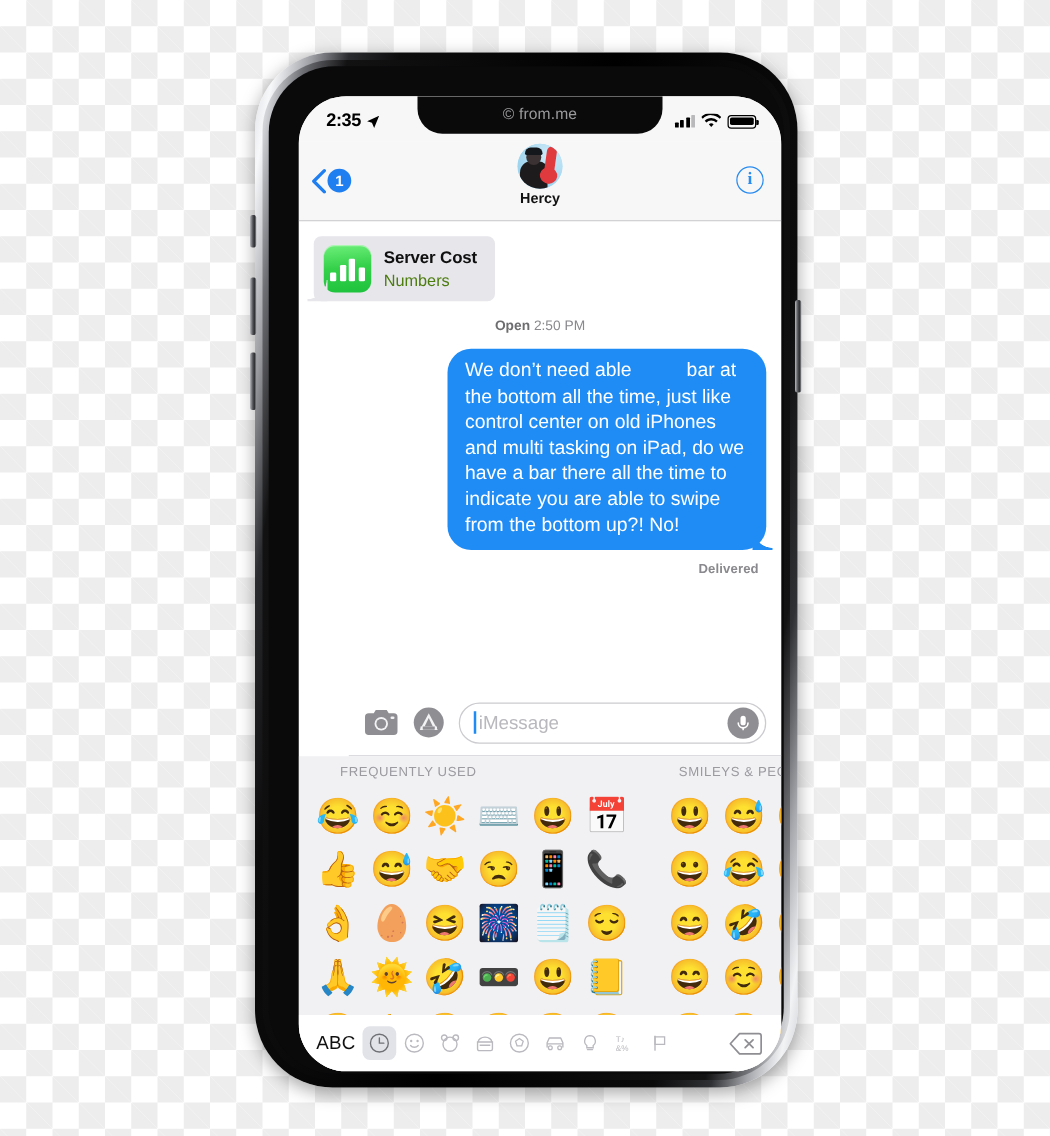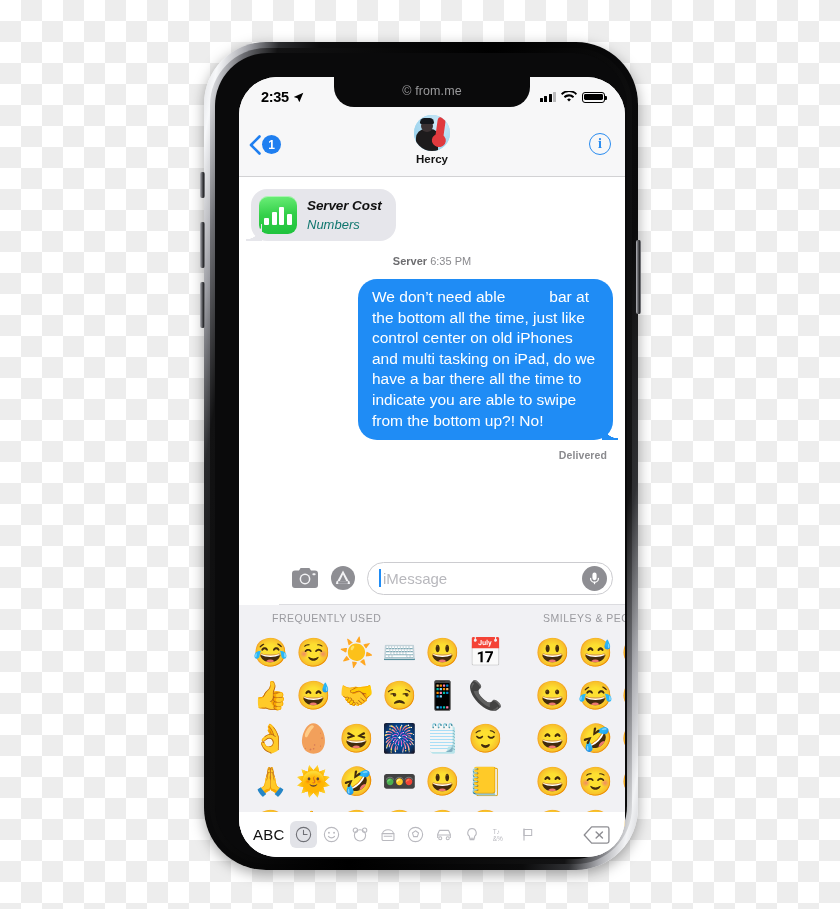--- a/index.html
+++ b/index.html
@@ -195,21 +195,21 @@
     font-size: 15.5px;
     line-height: 1.33;
     word-wrap: break-word;
   }
   .bubble.blue { background: #1f8cf5; color: #fff; }
   .bubble.blue::after {
     content:""; position:absolute; right:-5px; bottom:0;
     width:16px; height:17px;
     background: radial-gradient(circle at 100% 0, transparent 15px, #1f8cf5 15.5px);
   }
-  .bubble.grey { background: #e6e6eb; color: #000; padding: 7px 14px 7px 8px; border-radius: 16px; font-style: italic; }
+  .bubble.grey { background: #e6e6eb; color: #000; padding: 7px 14px 7px 8px; border-radius: 6px; }
   .bubble.grey::after {
     content:""; position:absolute; left:-5px; bottom:0;
     width:16px; height:17px;
     background: radial-gradient(circle at 0 0, transparent 15px, #e6e6eb 15.5px);
   }
 
   .attach { display: flex; align-items: center; gap: 10px; }
   .num-icon {
     width: 38px; height: 38px; border-radius: 9px;
     background: linear-gradient(175deg, #6ef07a 0%, #34d04a 48%, #1ec23c 100%);
@@ -217,21 +217,21 @@
     gap: 2.5px; padding-bottom: 9px;
     box-shadow: inset 0 1px 0 rgba(255,255,255,.45);
   }
   .num-icon i { display:block; width:5px; background:#fff; border-radius:1px; }
   .num-icon i:nth-child(1){height:7px}
   .num-icon i:nth-child(2){height:13px}
   .num-icon i:nth-child(3){height:18px}
   .num-icon i:nth-child(4){height:11px}
   .attach-text { display:flex; flex-direction: column; gap: 1px; }
   .attach-title { font-size: 13.5px; font-weight: bold; color:#101010; letter-spacing:-.1px; }
-  .attach-sub { font-size: 13px; color: #0f766e; }
+  .attach-sub { font-size: 13px; color: #4d7c0f; }
 
   .timestamp {
     text-align: center;
     font-size: 11px;
     color: #8a8a8e;
     margin: 14px 0 12px;
   }
   .timestamp b { color: #6d6d70; font-weight: bold; }
 
   .delivered {
@@ -414,22 +414,22 @@
                 </span>
               <span class="attach-text">
                 <span class="attach-title">Server Cost</span>
                 <span class="attach-sub">Numbers</span>
               </span>
             </div>
           </div>
         </div>
 
         <div class="timestamp">
-          <b>Server</b>
-          <span>6:35 PM</span>
+          <b>Open</b>
+          <span>2:50 PM</span>
         </div>
 
         <div class="row out">
           <div class="bubble blue"><span>We don’t need able</span><span class="gap-glyph"></span><span>bar at the bottom all the time, just like control center on old iPhones and multi tasking on iPad, do we have a bar there all the time to indicate you are able to swipe from the bottom up?! No!</span></div>
         </div>
 
         <div class="delivered">Delivered</div>
       </div>
 
       <div class="input-bar">

